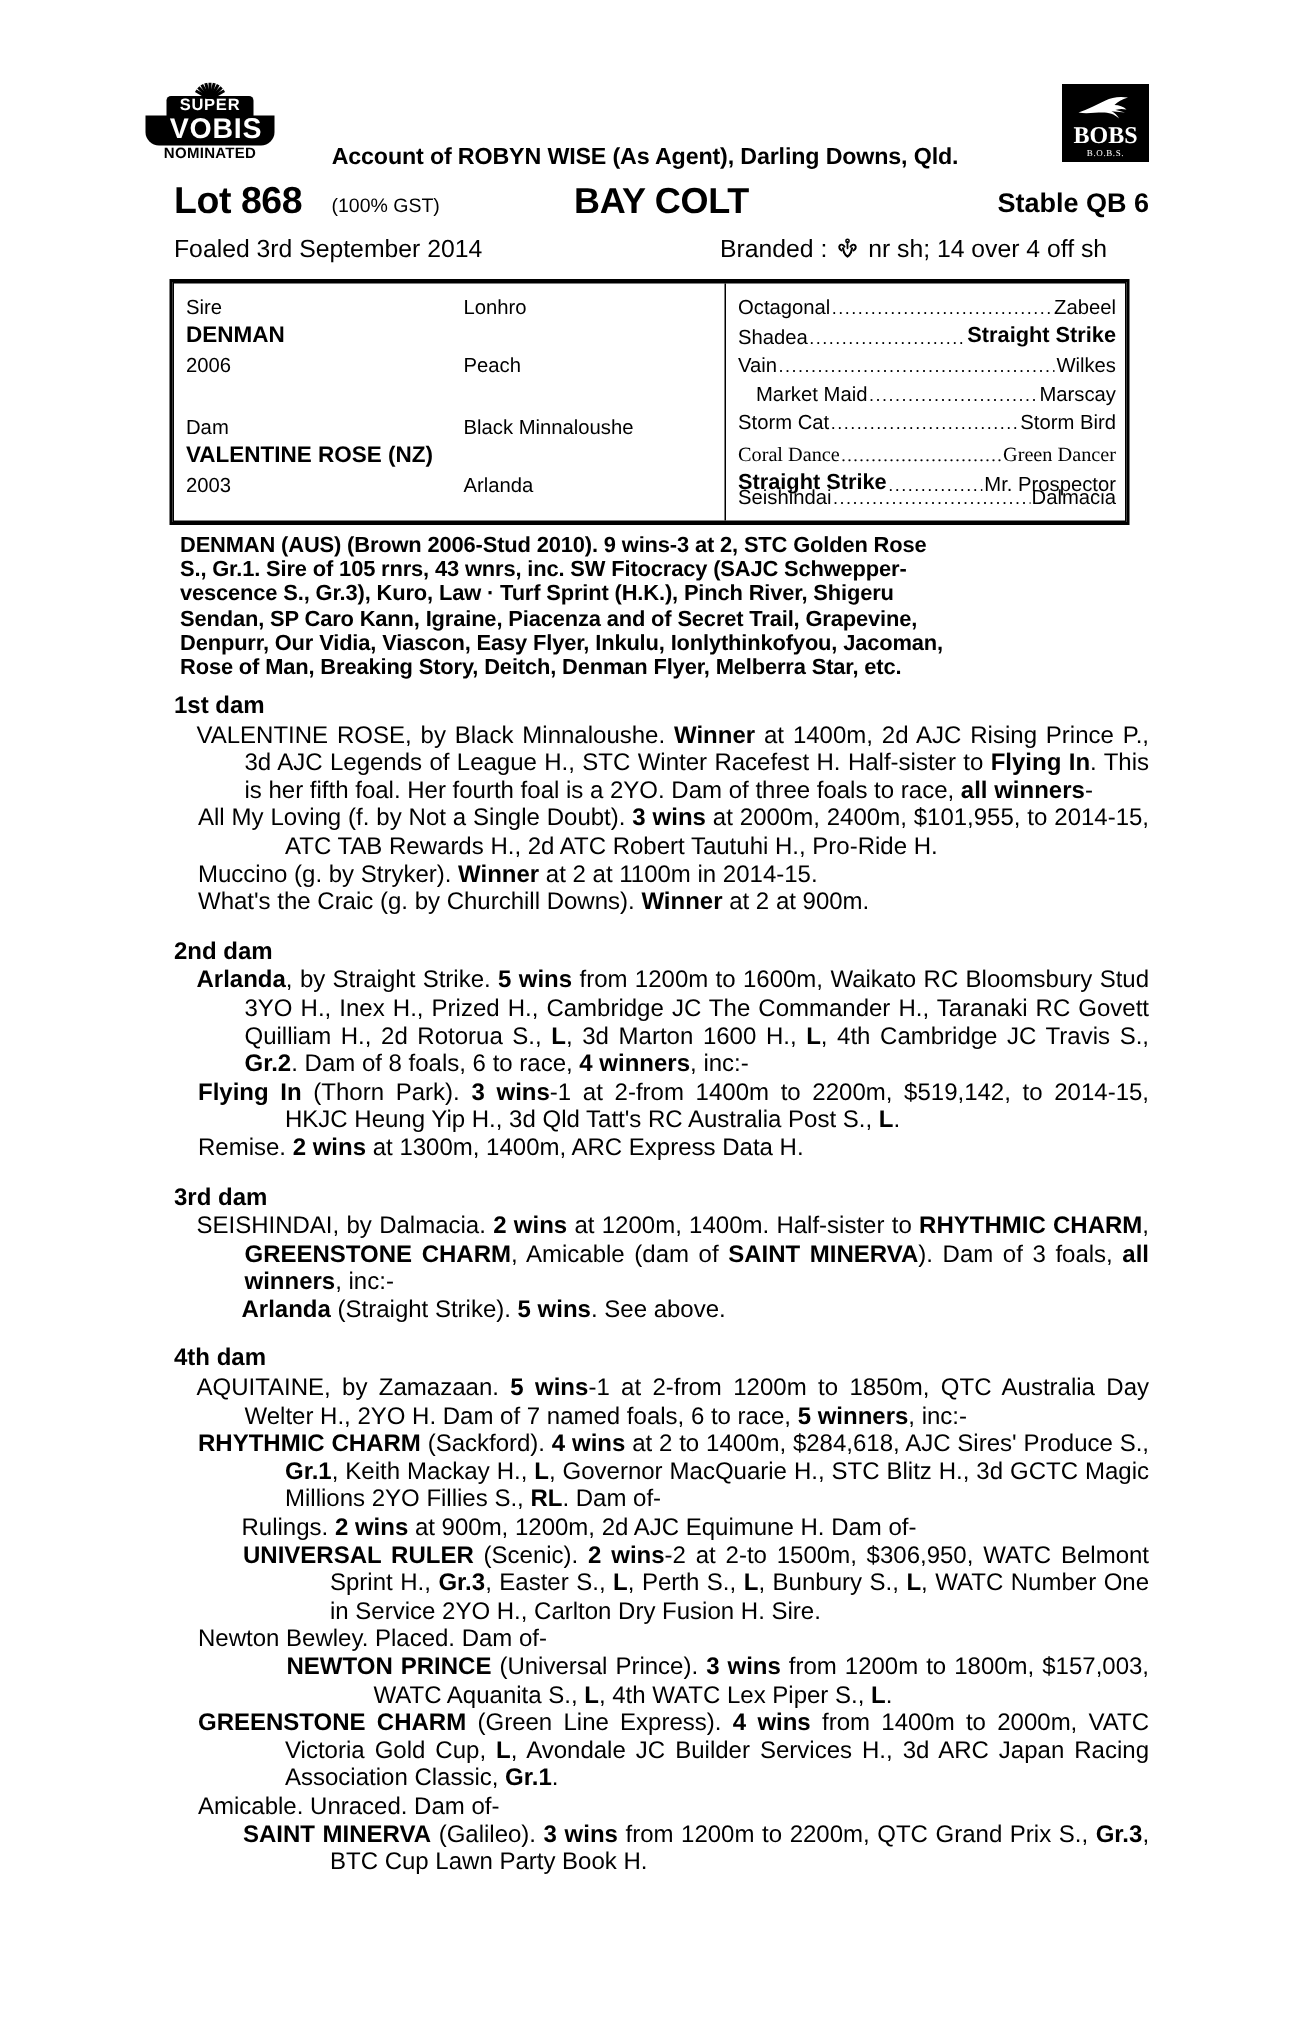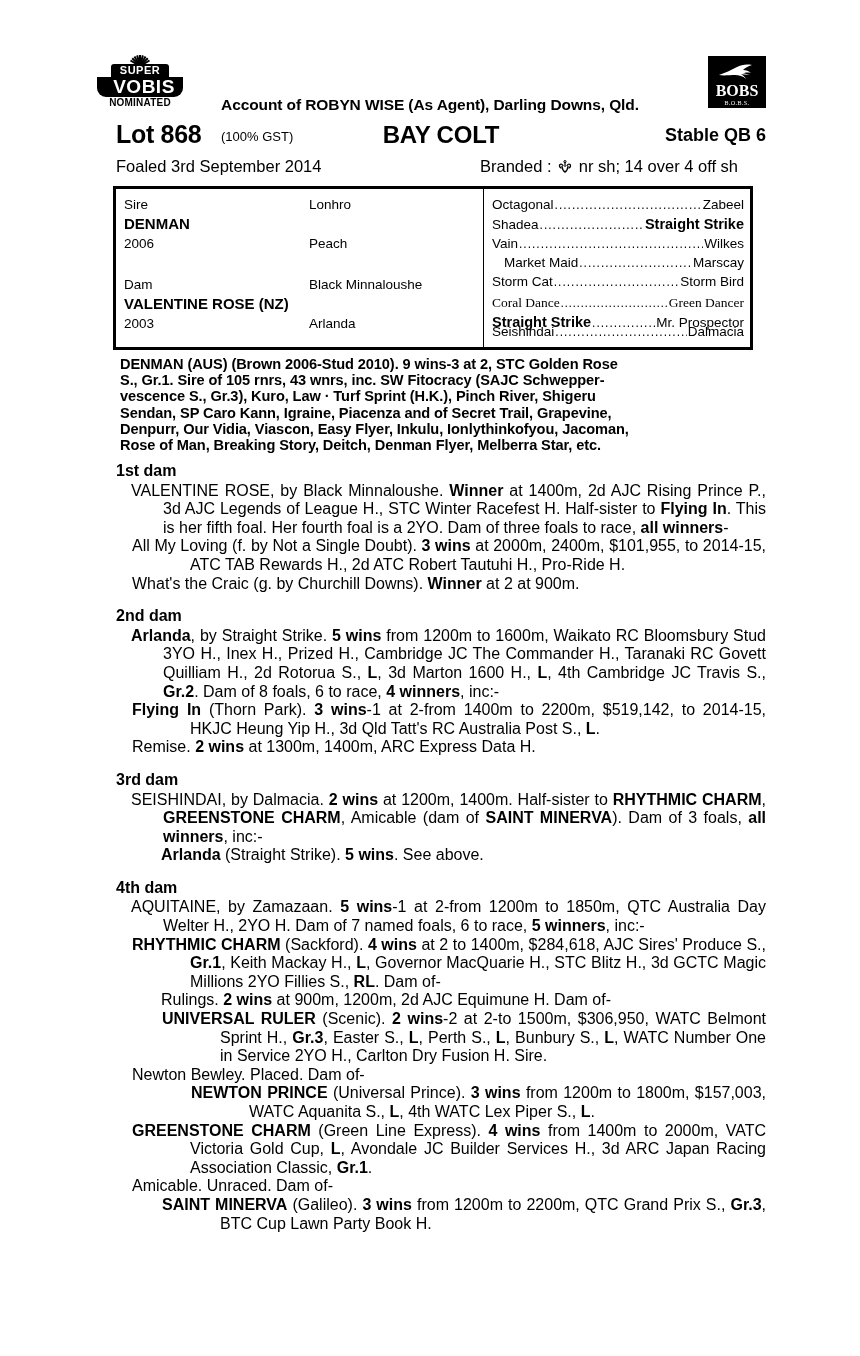--- a/index.html
+++ b/index.html
@@ -402,20 +402,21 @@
       <div>vescence S., Gr.3), Kuro, Law · Turf Sprint (H.K.), Pinch River, Shigeru</div>
       <div>Sendan, SP Caro Kann, Igraine, Piacenza and of Secret Trail, Grapevine,</div>
       <div>Denpurr, Our Vidia, Viascon, Easy Flyer, Inkulu, Ionlythinkofyou, Jacoman,</div>
       <div>Rose of Man, Breaking Story, Deitch, Denman Flyer, Melberra Star, etc.</div>
     </div>
 
   <div class="narrative" id="narrative-host">
       <div class="dam-head first">1st dam</div>
       <p class="entry ind1"><span>VALENTINE ROSE, by Black Minnaloushe. </span><b>Winner</b><span> at 1400m, 2d AJC Rising Prince P., 3d AJC Legends of League H., STC Winter Racefest H. Half-sister to </span><b>Flying In</b><span>. This is her fifth foal. Her fourth foal is a 2YO. Dam of three foals to race, </span><b>all winners</b><span>-</span></p>
       <p class="entry ind2"><span>All My Loving (f. by Not a Single Doubt). </span><b>3 wins</b><span> at 2000m, 2400m, $101,955, to 2014-15, ATC TAB Rewards H., 2d ATC Robert Tautuhi H., Pro-Ride H.</span></p>
+      <p class="entry ind-flat1 nojust"><span>Muccino (g. by Stryker). </span><b>Winner</b><span> at 2 at 1100m in 2014-15.</span></p>
       <p class="entry ind-flat1 nojust"><span>What's the Craic (g. by Churchill Downs). </span><b>Winner</b><span> at 2 at 900m.</span></p>
       <div class="dam-head">2nd dam</div>
       <p class="entry ind1"><b>Arlanda</b><span>, by Straight Strike. </span><b>5 wins</b><span> from 1200m to 1600m, Waikato RC Bloomsbury Stud 3YO H., Inex H., Prized H., Cambridge JC The Commander H., Taranaki RC Govett Quilliam H., 2d Rotorua S., </span><b>L</b><span>, 3d Marton 1600 H., </span><b>L</b><span>, 4th Cambridge JC Travis S., </span><b>Gr.2</b><span>. Dam of 8 foals, 6 to race, </span><b>4 winners</b><span>, inc:-</span></p>
       <p class="entry ind2"><b>Flying In</b><span> (Thorn Park). </span><b>3 wins</b><span>-1 at 2-from 1400m to 2200m, $519,142, to 2014-15, HKJC Heung Yip H., 3d Qld Tatt's RC Australia Post S., </span><b>L</b><span>.</span></p>
       <p class="entry ind-flat1 nojust"><span>Remise. </span><b>2 wins</b><span> at 1300m, 1400m, ARC Express Data H.</span></p>
       <div class="dam-head">3rd dam</div>
       <p class="entry ind1"><span>SEISHINDAI, by Dalmacia. </span><b>2 wins</b><span> at 1200m, 1400m. Half-sister to </span><b>RHYTHMIC CHARM</b><span>, </span><b>GREENSTONE CHARM</b><span>, Amicable (dam of </span><b>SAINT MINERVA</b><span>). Dam of 3 foals, </span><b>all winners</b><span>, inc:-</span></p>
       <p class="entry ind-flat2 nojust"><b>Arlanda</b><span> (Straight Strike). </span><b>5 wins</b><span>. See above.</span></p>
       <div class="dam-head">4th dam</div>
       <p class="entry ind1"><span>AQUITAINE, by Zamazaan. </span><b>5 wins</b><span>-1 at 2-from 1200m to 1850m, QTC Australia Day Welter H., 2YO H. Dam of 7 named foals, 6 to race, </span><b>5 winners</b><span>, inc:-</span></p>

